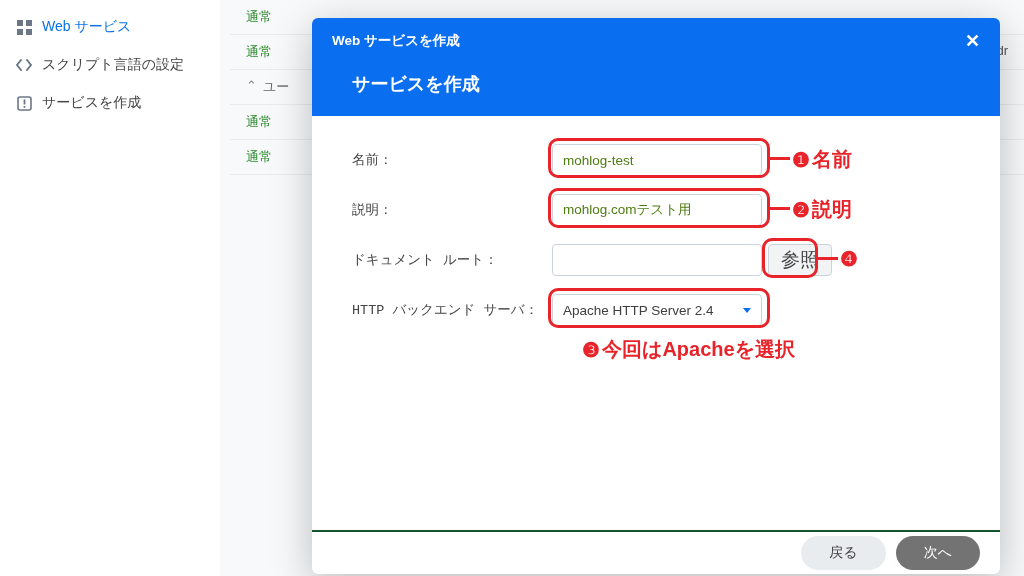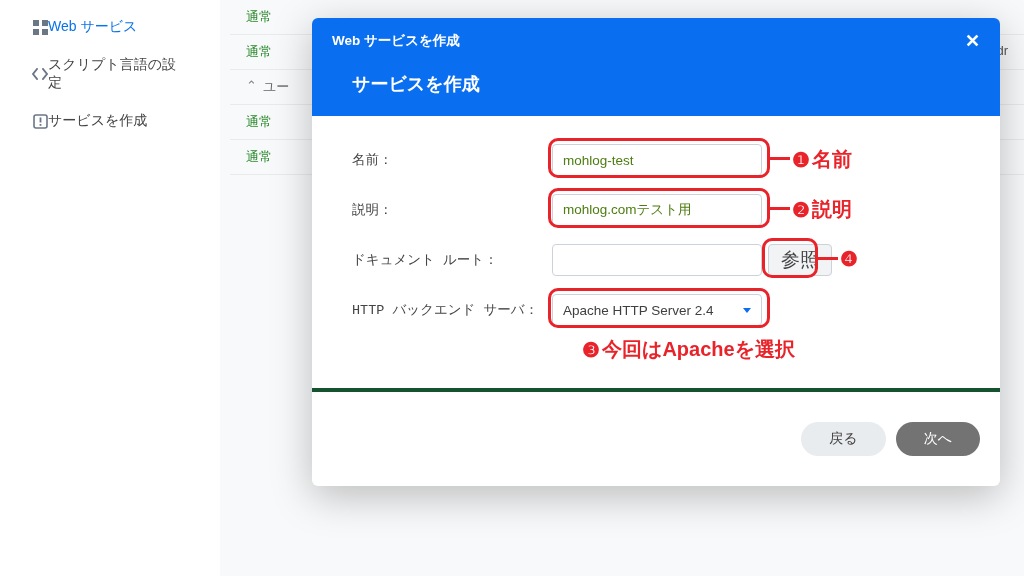--- a/index.html
+++ b/index.html
@@ -1,51 +1,51 @@
 <!DOCTYPE html>
 <html><head>
 <meta charset="utf-8">
 <style>
   * { box-sizing: border-box; margin: 0; padding: 0; font-family: -apple-system, "Segoe UI", "Hiragino Sans", "Meiryo", sans-serif; }
   body { width: 1024px; height: 576px; background: #f8f9fa; overflow: hidden; position: relative; }
 
   
   .sidebar { position: absolute; left: 0; top: 0; width: 220px; height: 100%; background: #fff; padding: 8px 0; }
-  .sb-item { display: flex; align-items: center; padding: 10px 32px; font-size: 14px; color: #444; cursor: pointer; }
+  .sb-item { display: flex; align-items: center; padding: 10px 16px; font-size: 14px; color: #444; cursor: pointer; gap: 10px; }
   .sb-item.active { color: #0a73e8; }
   .sb-icon { width: 16px; height: 16px; display: inline-flex; align-items: center; justify-content: center; }
 
   
   .bg-list { position: absolute; left: 230px; top: 0; right: 0; padding: 0; }
   .bg-row { display: flex; padding: 8px 16px; border-bottom: 1px solid #eaeaea; font-size: 13px; color: #2a8a2a; }
   .bg-row .user { margin-left: auto; color: #555; }
   .bg-row.expand { color: #666; }
   .chev { margin-right: 6px; color: #888; }
 
   
-  .modal { position: absolute; left: 312px; top: 18px; width: 688px; height: 468px; background: #fff; border-radius: 6px; box-shadow: 0 10px 40px rgba(0,0,0,0.25); display: flex; flex-direction: column; overflow: visible; }
+  .modal { position: absolute; left: 312px; top: 18px; width: 688px; height: 556px; background: #fff; border-radius: 6px; box-shadow: 0 10px 40px rgba(0,0,0,0.25); display: flex; flex-direction: column; overflow: visible; }
   .m-header { background: #0a6ef0; color: #fff; padding: 12px 20px; font-size: 13.5px; font-weight: 600; border-radius: 6px 6px 0 0; display: flex; align-items: center; }
   .m-close { margin-left: auto; cursor: pointer; font-size: 18px; font-weight: bold; }
   .m-sub { background: #0a6ef0; color: #fff; padding: 8px 40px 20px; font-size: 18px; font-weight: 700; }
   .m-body { flex: 1; padding: 28px 40px 10px; position: relative; }
   .frow { display: flex; align-items: center; margin-bottom: 18px; font-size: 13.5px; color: #444; }
   .flabel { width: 200px; font-family: Liberation Mono, monospace; }
   .finput { width: 210px; height: 32px; border: 1px solid #ccd2da; border-radius: 4px; padding: 4px 10px; font-size: 13.5px; color: #4d7c0f; background: #fff; }
   .fbrowse { margin-left: 6px; height: 32px; padding: 0 12px; border: 1px solid #ccd2da; background: #f1f3f5; border-radius: 4px; font-size: 19px; color: #444; cursor: pointer; }
   .fselect { width: 210px; height: 32px; border: 1px solid #ccd2da; border-radius: 4px; padding: 4px 10px; font-size: 13.5px; color: #404040; display: flex; align-items: center; justify-content: space-between; cursor: pointer; background: #fff; }
   .caret { width: 0; height: 0; border-left: 4px solid transparent; border-right: 4px solid transparent; border-top: 5px solid #0a6ef0; }
 
   
   .hl { position: absolute; border: 3px solid #e8232a; border-radius: 10px; pointer-events: none; }
 
   
   .anno { position: absolute; color: #e8232a; font-weight: 800; font-size: 20px; display: flex; align-items: center; gap: 2px; white-space: nowrap; }
   .aline { position: absolute; background: #e8232a; height: 3px; }
 
-  .m-footer { padding: 30px 20px; display: flex; justify-content: flex-end; gap: 10px; border-top: 4px solid #14532d; }
+  .m-footer { padding: 4px 20px; display: flex; justify-content: flex-end; gap: 10px; border-top: 2px solid #14532d; }
   .btn { height: 34px; padding: 0 28px; border-radius: 17px; font-size: 14px; border: none; cursor: pointer; }
   .btn-back { background: #e9ecef; color: #444; }
   .btn-next { background: #737373; color: #fff; }
 </style>
 </head>
 <body>
 
 <div class="sidebar">
   <div class="sb-item active">
     <span class="sb-icon">

